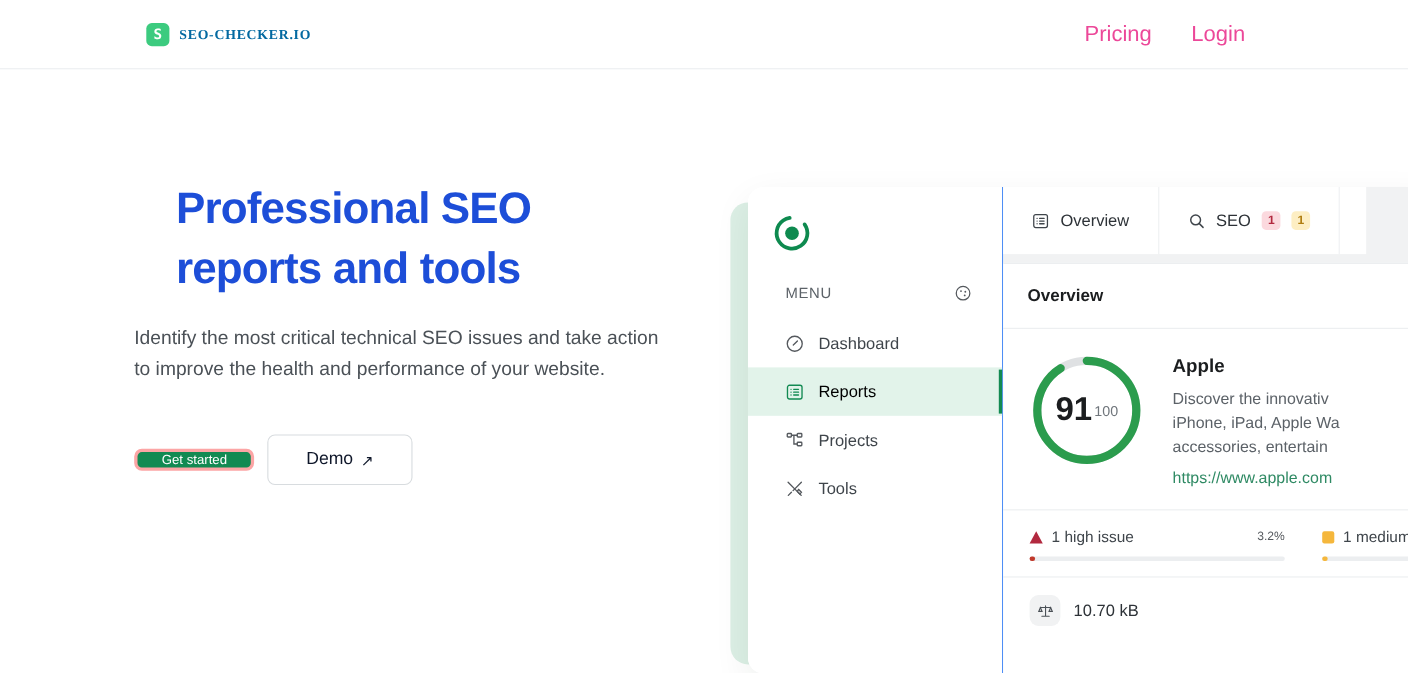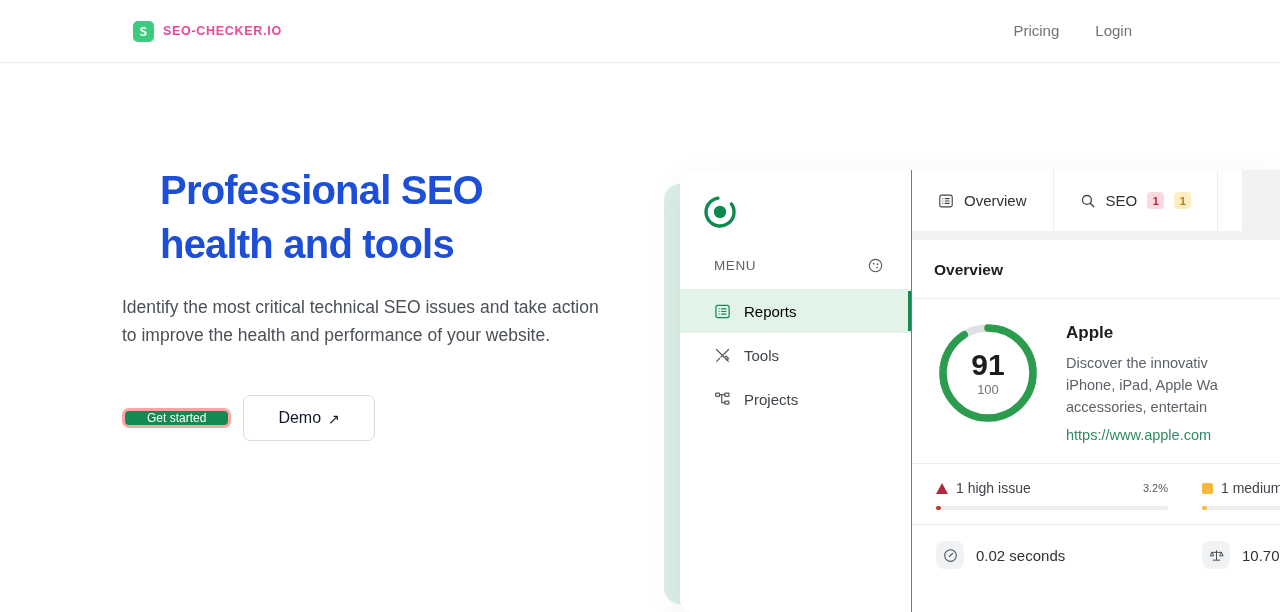--- a/index.html
+++ b/index.html
@@ -23,29 +23,29 @@
   }
   .brand { position: absolute; left: 133px; display: flex; align-items: center; gap: 9px; }
   .brand-mark {
     width: 21px; height: 21px; border-radius: 5px;
     background: #3ccb7f;
     color: #ffffff; font-weight: 700; font-size: 13px;
     display: flex; align-items: center; justify-content: center;
     font-family: "DejaVu Sans Mono", monospace;
   }
   .brand-name {
-    font-family: Liberation Sans, sans-serif;
+    font-family: Liberation Serif, serif;
     font-weight: 700; font-size: 12.5px; letter-spacing: 0.7px;
-    color: #ec4899;
+    color: #0369a1;
   }
   .main-nav {
     position: absolute; right: 130px; display: flex; align-items: center; gap: 0;
   }
   .nav-link {
-    font-size: 15px; color: #737373; padding: 0 18px; text-decoration: none;
+    font-size: 20px; color: #ec4899; padding: 0 18px; text-decoration: none;
     line-height: 34px; white-space: nowrap;
   }
   .nav-register {
     margin-left: 16px;
     border: 1px solid #1f9e63;
     border-radius: 7px;
     color: #17855a; font-size: 15px;
     padding: 8px 16px; background: #fff; white-space: nowrap;
     cursor: pointer; font-family: inherit;
   }
@@ -142,21 +142,21 @@
     margin-top: 8px; background: #ffffff; flex: 1;
     border-top: 1px solid #eceef0;
   }
   .panel-title {
     font-size: 15.5px; font-weight: 700; color: #1b1d1f;
     padding: 21px 0 19px 22px; border-bottom: 1px solid #eceef0;
   }
   .site-block { display: flex; gap: 26px; padding: 22px 0 20px 24px; }
   .gauge { position: relative; width: 104px; height: 104px; flex: 0 0 104px; }
   .gauge-num {
-    position: absolute; inset: 0; display: flex; flex-direction: column;
+    position: absolute; inset: 0; display: flex; 
     align-items: center; justify-content: center; gap: 2px;
   }
   .gauge-score { font-size: 30px; font-weight: 700; color: #1b1d1f; line-height: 1; }
   .gauge-total { font-size: 13px; color: #70767c; }
   .site-info { padding-top: 2px; overflow: hidden; }
   .site-name { font-size: 17px; font-weight: 700; color: #1b1d1f; }
   .site-desc {
     margin-top: 9px; font-size: 14.5px; line-height: 22px; color: #5c6268;
     width: 330px; white-space: pre-line;
   }
@@ -197,21 +197,21 @@
   </div>
   <div class="main-nav">
     <a class="nav-link" href="#">Pricing</a>
     <a class="nav-link" href="#">Login</a>
   </div>
 </div>
 
 <div class="hero-copy">
   <h1 class="hero-title">
     <span>Professional SEO</span><br>
-    <span>health and tools</span>
+    <span>reports and tools</span>
   </h1>
   <p class="hero-sub">Identify the most critical technical SEO issues and take action to improve the health and performance of your website.</p>
   <div class="hero-actions">
     <button class="btn-primary">Get started</button>
     <button class="btn-secondary">
       <span>Demo</span>
       <span class="arrow">↗</span>
     </button>
   </div>
 </div>
@@ -235,50 +235,59 @@
           <svg width="15" height="15" viewBox="0 0 16 16" fill="none" stroke="#55595e" stroke-width="1.2">
             <circle cx="8" cy="8" r="6.6"></circle>
             <circle cx="6" cy="6" r="0.9" fill="#55595e" stroke="none"></circle>
             <circle cx="10.2" cy="6.6" r="0.9" fill="#55595e" stroke="none"></circle>
             <circle cx="9.6" cy="10.2" r="0.9" fill="#55595e" stroke="none"></circle>
           </svg>
         </span>
       </div>
 
       <div class="menu-list">
+        <div class="menu-item">
+          <span class="mi-icon">
+            <svg width="17" height="17" viewBox="0 0 18 18" fill="none" stroke="currentColor" stroke-width="1.3">
+              <circle cx="9" cy="9" r="7.2"></circle>
+              <path d="M11.6 6.4 7.6 10.2" stroke-linecap="round"></path>
+            </svg>
+          </span>
+          <span>Dashboard</span>
+        </div>
         <div class="menu-item active">
           <span class="mi-icon">
             <svg width="17" height="17" viewBox="0 0 18 18" fill="none" stroke="currentColor" stroke-width="1.3">
               <rect x="2" y="2.4" width="14" height="13.2" rx="2"></rect>
               <path d="M5.4 6.3h0.01M8 6.3h4.6M5.4 9h0.01M8 9h4.6M5.4 11.7h0.01M8 11.7h4.6" stroke-linecap="round"></path>
             </svg>
           </span>
           <span>Reports</span>
-        </div>
-        <div class="menu-item">
-          <span class="mi-icon">
-            <svg width="17" height="17" viewBox="0 0 18 18" fill="none" stroke="currentColor" stroke-width="1.3" stroke-linecap="round">
-              <path d="M2.6 2.6 10.6 10.6M12.2 12.2l3 3"></path>
-              <path d="M15.4 2.6 7.4 10.6M5.8 12.2l-3 3"></path>
-              <path d="M11.2 11.2l1.6-1.6 2.6 2.6-1.6 1.6z"></path>
-            </svg>
-          </span>
-          <span>Tools</span>
         </div>
         <div class="menu-item">
           <span class="mi-icon">
             <svg width="17" height="17" viewBox="0 0 18 18" fill="none" stroke="currentColor" stroke-width="1.3">
               <rect x="1.8" y="2.2" width="4" height="3.4" rx="0.7"></rect>
               <rect x="11.4" y="2.2" width="4.4" height="3.4" rx="0.7"></rect>
               <rect x="11.4" y="10.6" width="4.4" height="3.4" rx="0.7"></rect>
               <path d="M5.8 3.9h2.4v8.4h3.2M8.2 3.9v0M8.2 3.9h3.2" stroke-linecap="round"></path>
             </svg>
           </span>
           <span>Projects</span>
         </div>
+        <div class="menu-item">
+          <span class="mi-icon">
+            <svg width="17" height="17" viewBox="0 0 18 18" fill="none" stroke="currentColor" stroke-width="1.3" stroke-linecap="round">
+              <path d="M2.6 2.6 10.6 10.6M12.2 12.2l3 3"></path>
+              <path d="M15.4 2.6 7.4 10.6M5.8 12.2l-3 3"></path>
+              <path d="M11.2 11.2l1.6-1.6 2.6 2.6-1.6 1.6z"></path>
+            </svg>
+          </span>
+          <span>Tools</span>
+        </div>
       </div>
     </div>
 
     <div class="mock-content">
 
       <div class="tabbar">
         <div class="tab">
           <span class="t-icon">
             <svg width="16" height="16" viewBox="0 0 18 18" fill="none" stroke="currentColor" stroke-width="1.3">
               <rect x="2" y="2.4" width="14" height="13.2" rx="2"></rect>
@@ -341,29 +350,20 @@
               <span class="issue-label">1 medium issue</span>
               <span class="issue-pct"></span>
             </div>
             <div class="bar">
               <div class="fill fill-yellow"></div>
             </div>
           </div>
         </div>
 
         <div class="metrics">
-          <div class="metric">
-            <span class="metric-ico">
-              <svg width="15" height="15" viewBox="0 0 18 18" fill="none" stroke="currentColor" stroke-width="1.3">
-                <circle cx="9" cy="9" r="7"></circle>
-                <path d="M11.6 6.4 7.6 10.2" stroke-linecap="round"></path>
-              </svg>
-            </span>
-            <span class="metric-val">0.02 seconds</span>
-          </div>
           <div class="metric">
             <span class="metric-ico">
               <svg width="15" height="15" viewBox="0 0 18 18" fill="none" stroke="currentColor" stroke-width="1.2" stroke-linecap="round">
                 <path d="M9 3.2v11M5 14.6h8M3.4 5.2h11.2"></path>
                 <path d="M3.4 5.2 1.6 9.4h3.6zM14.6 5.2 12.8 9.4h3.6z"></path>
               </svg>
             </span>
             <span class="metric-val">10.70 kB</span>
           </div>
         </div>

